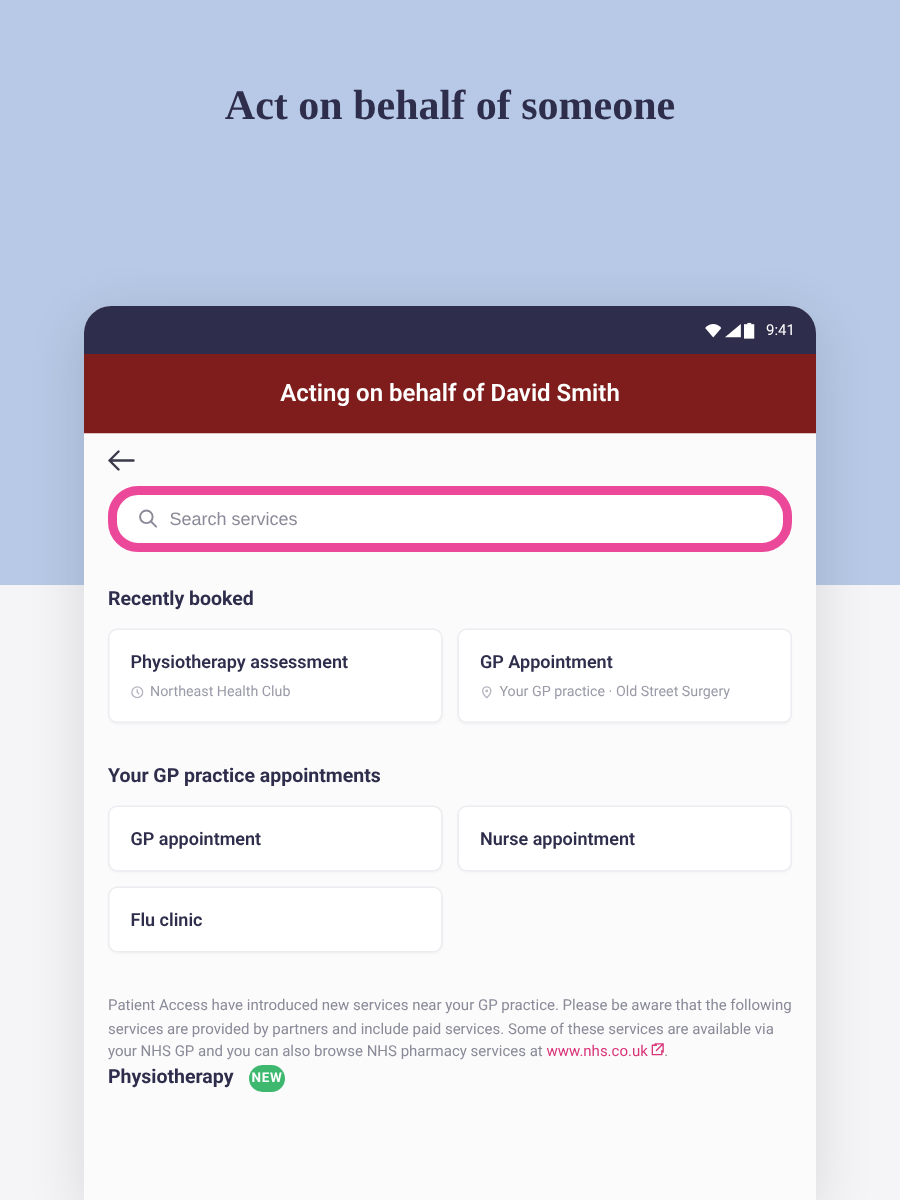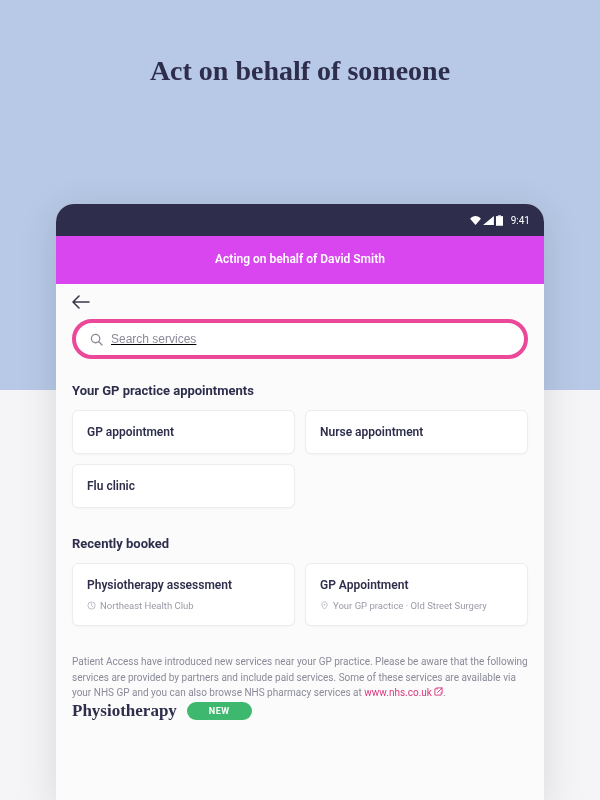--- a/index.html
+++ b/index.html
@@ -4,41 +4,41 @@
 <style>
 * { box-sizing: border-box; margin: 0; padding: 0; }
 body { width: 600px; height: 800px; overflow: hidden; font-family: -apple-system, BlinkMacSystemFont, 'Segoe UI', Roboto, Arial, sans-serif; background: #f5f5f7; }
 .hero { position: relative; width: 100%; height: 764px; }
 .hero-bg { position: absolute; top: 0; left: 0; right: 0; height: 390px; background: #b7c9e6; }
 .hero-title { position: relative; text-align: center; padding-top: 52px; padding-bottom: 30px; font-size: 28px; font-weight: 700; color: #2e2e4c; line-height: 1.35; font-family: Georgia, 'Times New Roman', serif; }
 .device { position: absolute; top: 204px; left: 50%; transform: translateX(-50%); width: 488px; height: 600px; background: #fff; border-radius: 18px 18px 0 0; box-shadow: 0 8px 40px rgba(0,0,0,0.12); overflow: hidden; }
 .status-bar { height: 22px; background: #2e2e4c; display: flex; justify-content: flex-end; align-items: center; padding: 16px 14px; gap: 8px; color: #fff; font-size: 10px; }
 .status-icons { display: flex; gap: 2px; align-items: center; }
 .sig-icon svg, .batt-icon svg, .wifi-icon svg { display: block; }
-.app-header { background: #d946ef; color: #fff; text-align: center; padding: 16px 0 18px; font-size: 12px; font-weight: 600; }
+.app-header { background: #7f1d1d; color: #fff; text-align: center; padding: 16px 0 18px; font-size: 16px; font-weight: 600; }
 .content { background: #fbfbfc; height: 560px; overflow: hidden; }
 .back-row { padding: 10px 16px 6px; }
 .back-arrow { color: #3a3a4a; font-size: 16px; display: inline-block; }
 .search-wrap { padding: 0 16px 14px; }
-.search-field { display: flex; align-items: center; gap: 8px; border: 4px solid #ec4899; border-radius: 20px; padding: 9px 14px; background: #fff; text-decoration: underline; }
+.search-field { display: flex; gap: 8px; border: 6px solid #ec4899; border-radius: 20px; padding: 9px 14px; background: #fff; }
 .search-field input { border: none; outline: none; font-size: 12px; flex: 1; background: transparent; color: #3a3a4a; }
 .search-field input::placeholder { color: #8a8a98; }
 .mag-icon { color: #8a8a98; display: flex; }
 .section { padding: 10px 16px 0; }
 .section-title { font-size: 13px; font-weight: 700; color: #2e2e4c; margin-bottom: 12px; }
 .card-grid { display: grid; grid-template-columns: 1fr 1fr; gap: 10px; margin-bottom: 18px; }
 .card { background: #fff; border: 1px solid #ececf1; border-radius: 6px; padding: 14px 14px; font-size: 12px; font-weight: 600; color: #2e2e4c; box-shadow: 0 1px 2px rgba(0,0,0,0.03); }
 .card-sub { font-size: 9.5px; color: #9a9aa8; margin-top: 8px; font-weight: 400; display: flex; align-items: center; gap: 4px; }
 .sub-icon { display: inline-flex; }
 .outside-desc { font-size: 10px; color: #8a8a98; line-height: 1.55; }
 .outside-desc a { color: #d9367a; text-decoration: none; }
 .ext-icon { display: inline-block; margin-left: 2px; }
 .physio-row { display: flex; align-items: center; gap: 10px; }
-.physio-label { font-size: 17px; font-weight: 700; color: #2e2e4c; font-family: Liberation Serif, serif; }
-.new-badge { background: #3fb86f; color: #fff; font-size: 9px; font-weight: 700; padding: 4px 22px; border-radius: 10px; letter-spacing: 0.5px; }
+.physio-label { font-size: 13px; font-weight: 700; color: #2e2e4c; }
+.new-badge { background: #3fb86f; color: #fff; font-size: 9px; font-weight: 700; padding: 4px 2px; border-radius: 10px; letter-spacing: 0.5px; }
 </style>
 </head>
 <body>
 
 <div class="hero">
   <div class="hero-bg"></div>
   <div class="hero-title">
     <span>Act on behalf of someone</span><br>
   </div>
 
@@ -84,29 +84,20 @@
             <svg width="13" height="13" viewBox="0 0 14 14">
                 <circle cx="6" cy="6" r="4.5" stroke="#8a8a98" stroke-width="1.4" fill="none"></circle>
                 <line x1="9.5" y1="9.5" x2="13" y2="13" stroke="#8a8a98" stroke-width="1.4" stroke-linecap="round"></line>
               </svg>
           </span>
           <input type="text" placeholder="Search services" style="">
         </div>
       </div>
 
       <div class="section">
-        <div class="section-title">Your GP practice appointments</div>
-        <div class="card-grid">
-          <div class="card"><span>GP appointment</span></div>
-          <div class="card"><span>Nurse appointment</span></div>
-          <div class="card"><span>Flu clinic</span></div>
-        </div>
-      </div>
-
-      <div class="section">
         <div class="section-title">Recently booked</div>
         <div class="card-grid">
           <div class="card">
             <span>Physiotherapy assessment</span>
             <div class="card-sub">
               <span class="sub-icon">
                 <svg width="9" height="9" viewBox="0 0 10 10">
                     <circle cx="5" cy="5" r="4" stroke="#b5b5c2" stroke-width="1" fill="none"></circle>
                     <path d="M5 3v2l1.2 1.2" stroke="#b5b5c2" stroke-width="1" fill="none" stroke-linecap="round"></path>
                   </svg>
@@ -123,20 +114,29 @@
                     <circle cx="5" cy="4" r="1" fill="#b5b5c2"></circle>
                   </svg>
               </span>
               <span>Your GP practice · Old Street Surgery</span>
             </div>
           </div>
         </div>
       </div>
 
       <div class="section">
+        <div class="section-title">Your GP practice appointments</div>
+        <div class="card-grid">
+          <div class="card"><span>GP appointment</span></div>
+          <div class="card"><span>Nurse appointment</span></div>
+          <div class="card"><span>Flu clinic</span></div>
+        </div>
+      </div>
+
+      <div class="section">
         <div class="outside-desc">
           <span>Patient Access have introduced new services near your GP practice. Please be aware that the following services are provided by partners and include paid services. Some of these services are available via your NHS GP and you can also browse NHS pharmacy services at </span><a href="#"><span>www.nhs.co.uk</span><span class="ext-icon"><svg width="9" height="9" viewBox="0 0 10 10">
                   <path d="M3 1h6v6M9 1L4 6M4 2H1v7h7V6" stroke="#d9367a" stroke-width="1" fill="none" stroke-linecap="round" stroke-linejoin="round"></path>
                 </svg></span></a>.
         </div>
         <div class="physio-row">
           <span class="physio-label">Physiotherapy</span>
           <span class="new-badge">NEW</span>
         </div>
       </div>

